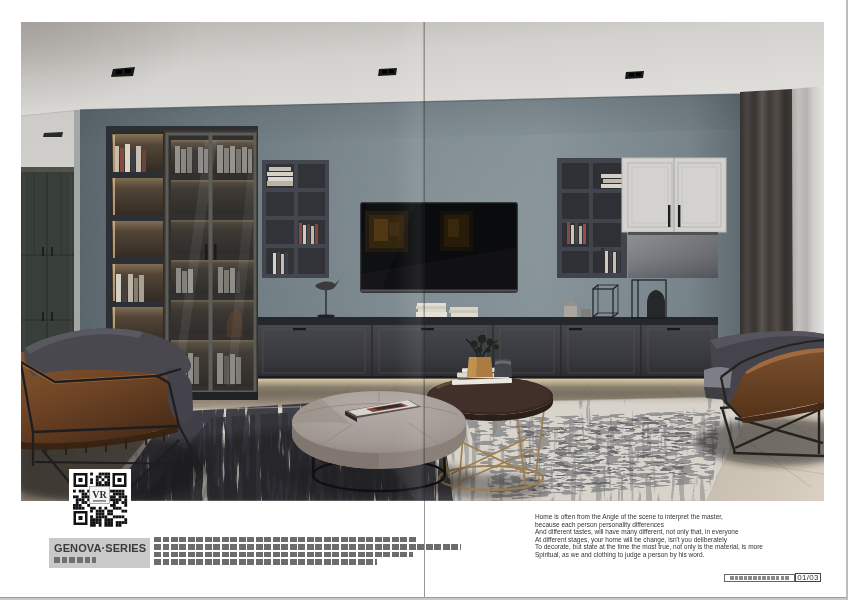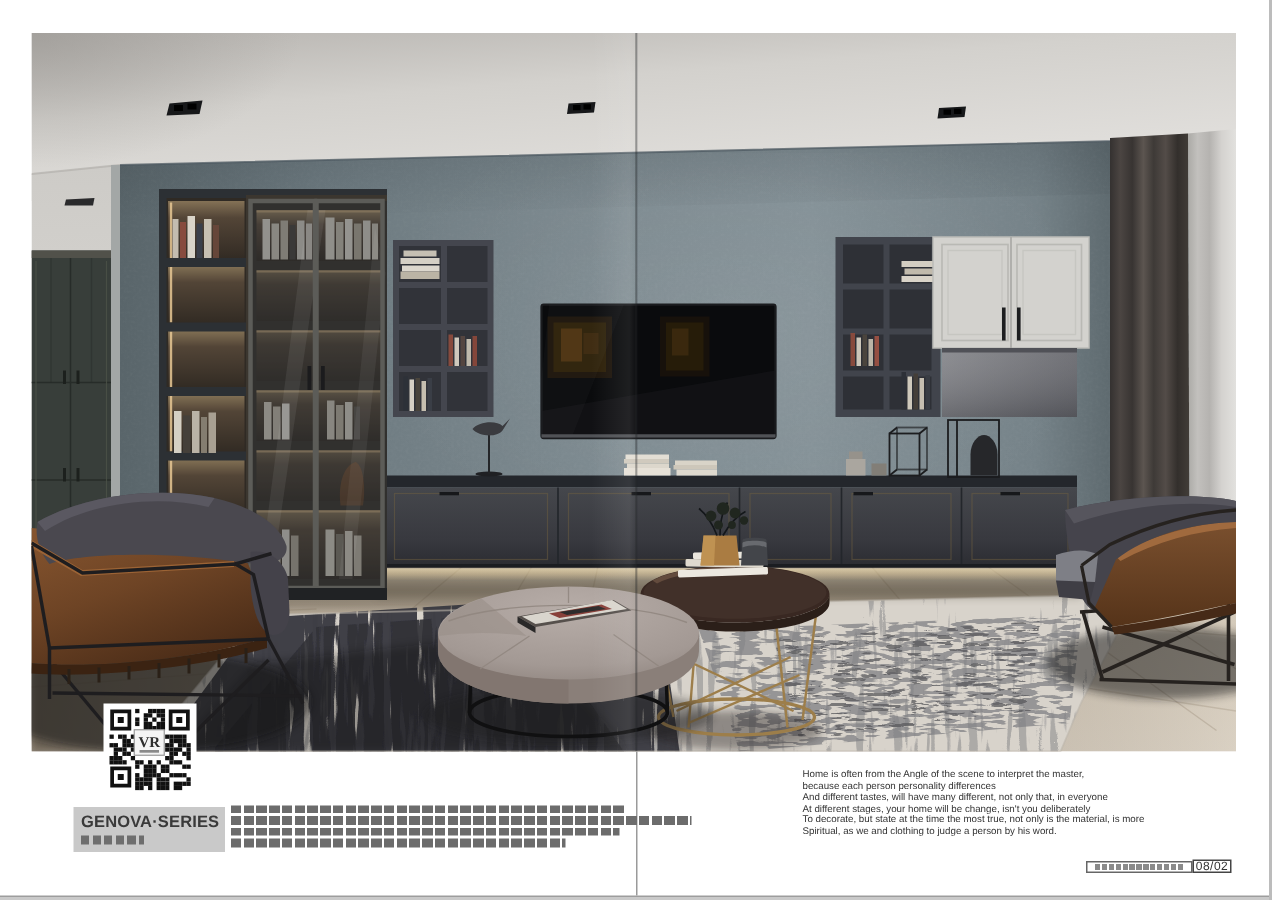--- a/index.html
+++ b/index.html
@@ -851,18 +851,18 @@
   And different tastes, will have many different, not only that, in everyone<br>
   At different stages, your home will be change, isn't you deliberately<br>
   To decorate, but state at the time the most true, not only is the material, is more<br>
   Spiritual, as we and clothing to judge a person by his word.
 </div>
 
 <div class="abs" style="left:724px;top:573.5px;width:71px;height:8px;border:0.5px solid #666;box-sizing:border-box;">
   <div class="abs" style="left:5px;top:1.8px;width:60px;height:4px;background:repeating-linear-gradient(90deg,#8a8a8a 0 3.5px,rgba(0,0,0,0) 3.5px 4.6px);"></div>
 </div>
 
-<div class="abs" style="left:795px;top:572.5px;width:26px;height:9.5px;border:1px solid #444;box-sizing:border-box;font-size:8px;color:#333;letter-spacing:0.3px;text-align:center;line-height:7.5px;">08/02</div>
+<div class="abs" style="left:795px;top:572.5px;width:26px;height:9.5px;border:1px solid #444;box-sizing:border-box;font-size:8px;color:#333;letter-spacing:0.3px;text-align:center;line-height:7.5px;">01/03</div>
 
 <div class="abs" style="left:0;top:597px;width:848px;height:1.2px;background:#9d9d9d;"></div>
 <div class="abs" style="left:0;top:598.2px;width:848px;height:1.8px;background:#c9c9c9;"></div>
 
 <div class="abs" style="left:845.5px;top:0;width:2.5px;height:600px;background:#bcbcbc;"></div>
 
 </body></html>

